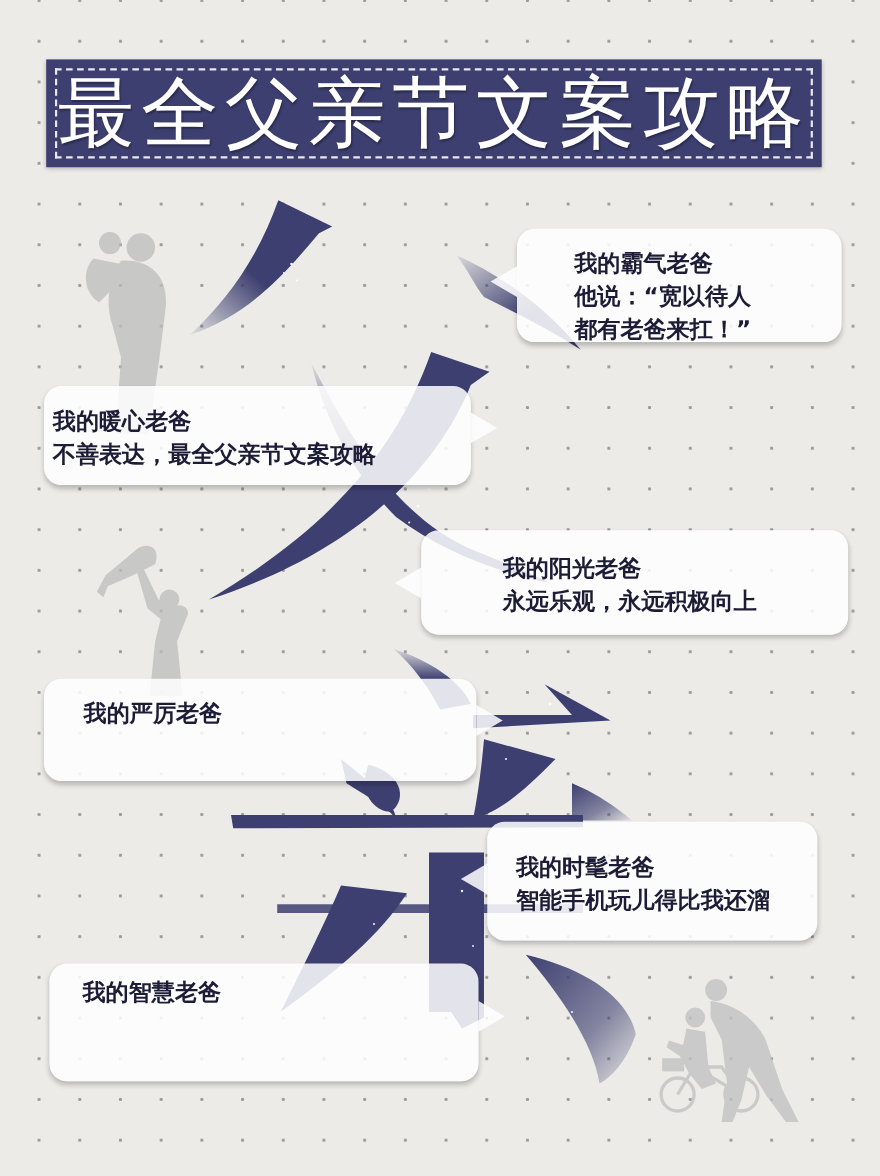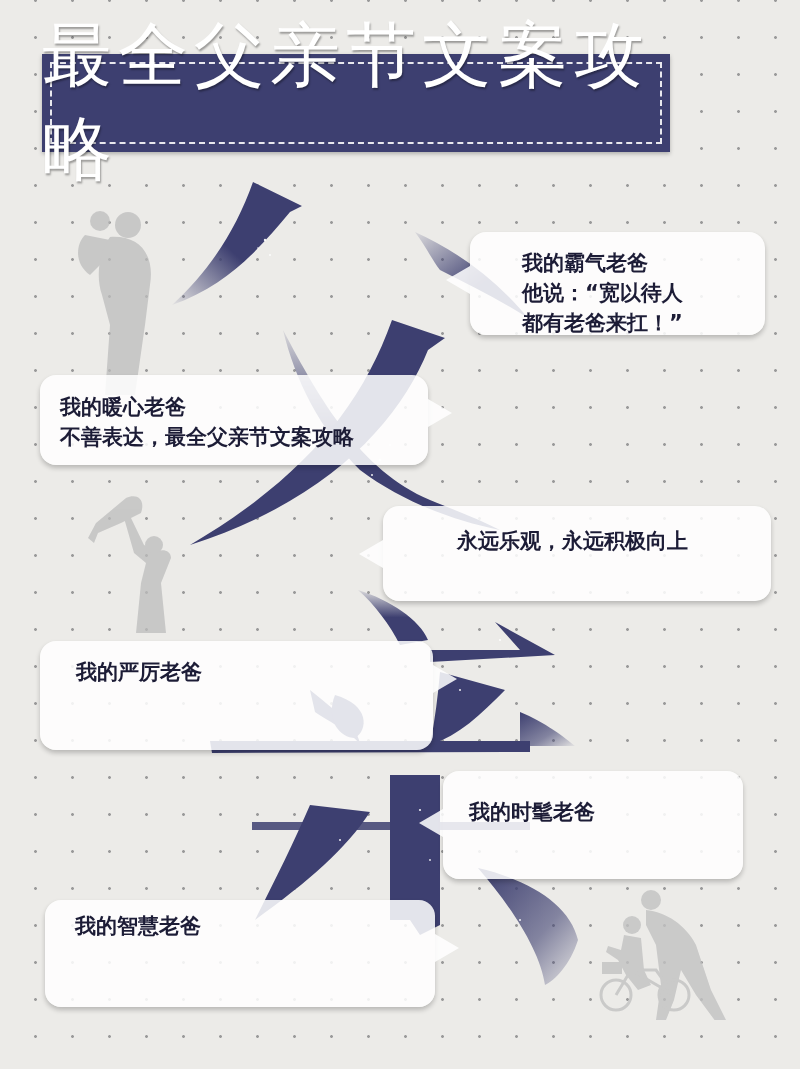--- a/index.html
+++ b/index.html
@@ -5,21 +5,21 @@
   html, body { margin:0; padding:0; }
   body {
     width:800px; height:1069px; position:relative; overflow:hidden;
     background-color:#ecebe8;
     background-image: radial-gradient(circle, #9a9a9a 1.2px, transparent 1.6px);
     background-size:37px 37px;
     background-position:17px 19px;
     font-family:"DejaVu Sans", sans-serif;
   }
   .title-bar {
-    position:absolute; left:42px; top:54px; width:628px; height:98px;
+    position:absolute; left:42px; top:54px; width:705px; height:98px;
     background:#3d3f70; box-sizing:border-box;
     box-shadow: 0 2px 4px rgba(0,0,0,0.25);
     padding-left: 24px;
   }
   .title-bar .stitch {
     position:absolute; left:8px; top:8px; right:8px; bottom:8px;
     border:2px dashed #e8e8ee;
   }
   .title-bar .title-text {
     position:absolute; left:0; right:0; top:0; bottom:0;
@@ -28,21 +28,20 @@
     text-shadow: 1px 2px 2px rgba(0,0,0,0.35);
   }
   .big-char { position:absolute; pointer-events:none; }
   .silhouette { position:absolute; }
   .bubble {
     position:absolute; background:rgba(255,255,255,0.86);
     border-radius:16px;
     box-shadow: 0 3px 5px rgba(0,0,0,0.22);
     color:#1c1c36; font-weight:bold; font-size:21px; line-height:30px;
     box-sizing:border-box;
-    margin-top:24px;
   }
   .bubble .line { display:block; white-space:nowrap; }
   .tail {
     position:absolute; width:0; height:0;
   }
   .tail-left {
     border-top:14px solid transparent; border-bottom:14px solid transparent;
     border-right:24px solid rgba(255,255,255,0.86);
   }
   .tail-right {
@@ -153,37 +152,39 @@
   </g>
 </svg>
 
 <div class="bubble" style="left:470px;top:208px;width:295px;height:103px;padding:16px 0 0 52px;">
   <div class="tail tail-left" style="left:-24px;top:34px;"></div>
   <span class="line">我的霸气老爸</span>
   <span class="line">他说：“宽以待人</span>
   <span class="line">都有老爸来扛！”</span>
 </div>
 
-<div class="bubble" style="left:40px;top:351px;width:388px;height:90px;padding:17px 0 0 20px;">
+<div class="bubble" style="left:40px;top:351px;width:388px;height:90px;padding:17px 0 0 8px;">
   <div class="tail tail-right" style="right:-24px;top:24px;"></div>
   <span class="line">我的暖心老爸</span>
   <span class="line">不善表达，最全父亲节文案攻略</span>
 </div>
 
 <div class="bubble" style="left:383px;top:482px;width:388px;height:95px;padding:20px 0 0 74px;">
   <div class="tail tail-left" style="left:-24px;top:34px;"></div>
+  <span class="line">我的阳光老爸</span>
   <span class="line">永远乐观，永远积极向上</span>
 </div>
 
-<div class="bubble" style="left:40px;top:617px;width:393px;height:109px;padding:16px 0 0 36px;">
+<div class="bubble" style="left:40px;top:617px;width:393px;height:93px;padding:16px 0 0 36px;">
   <div class="tail tail-right" style="right:-24px;top:24px;"></div>
   <span class="line">我的严厉老爸</span>
 </div>
 
 <div class="bubble" style="left:443px;top:747px;width:300px;height:108px;padding:26px 0 4px 26px;">
   <div class="tail tail-left" style="left:-24px;top:38px;"></div>
   <span class="line">我的时髦老爸</span>
+  <span class="line">智能手机玩儿得比我还溜</span>
 </div>
 
 <div class="bubble" style="left:45px;top:876px;width:390px;height:107px;padding:11px 0 0 30px;">
   <div class="tail tail-right" style="right:-24px;top:34px;"></div>
   <span class="line">我的智慧老爸</span>
 </div>
 
 </body></html>

